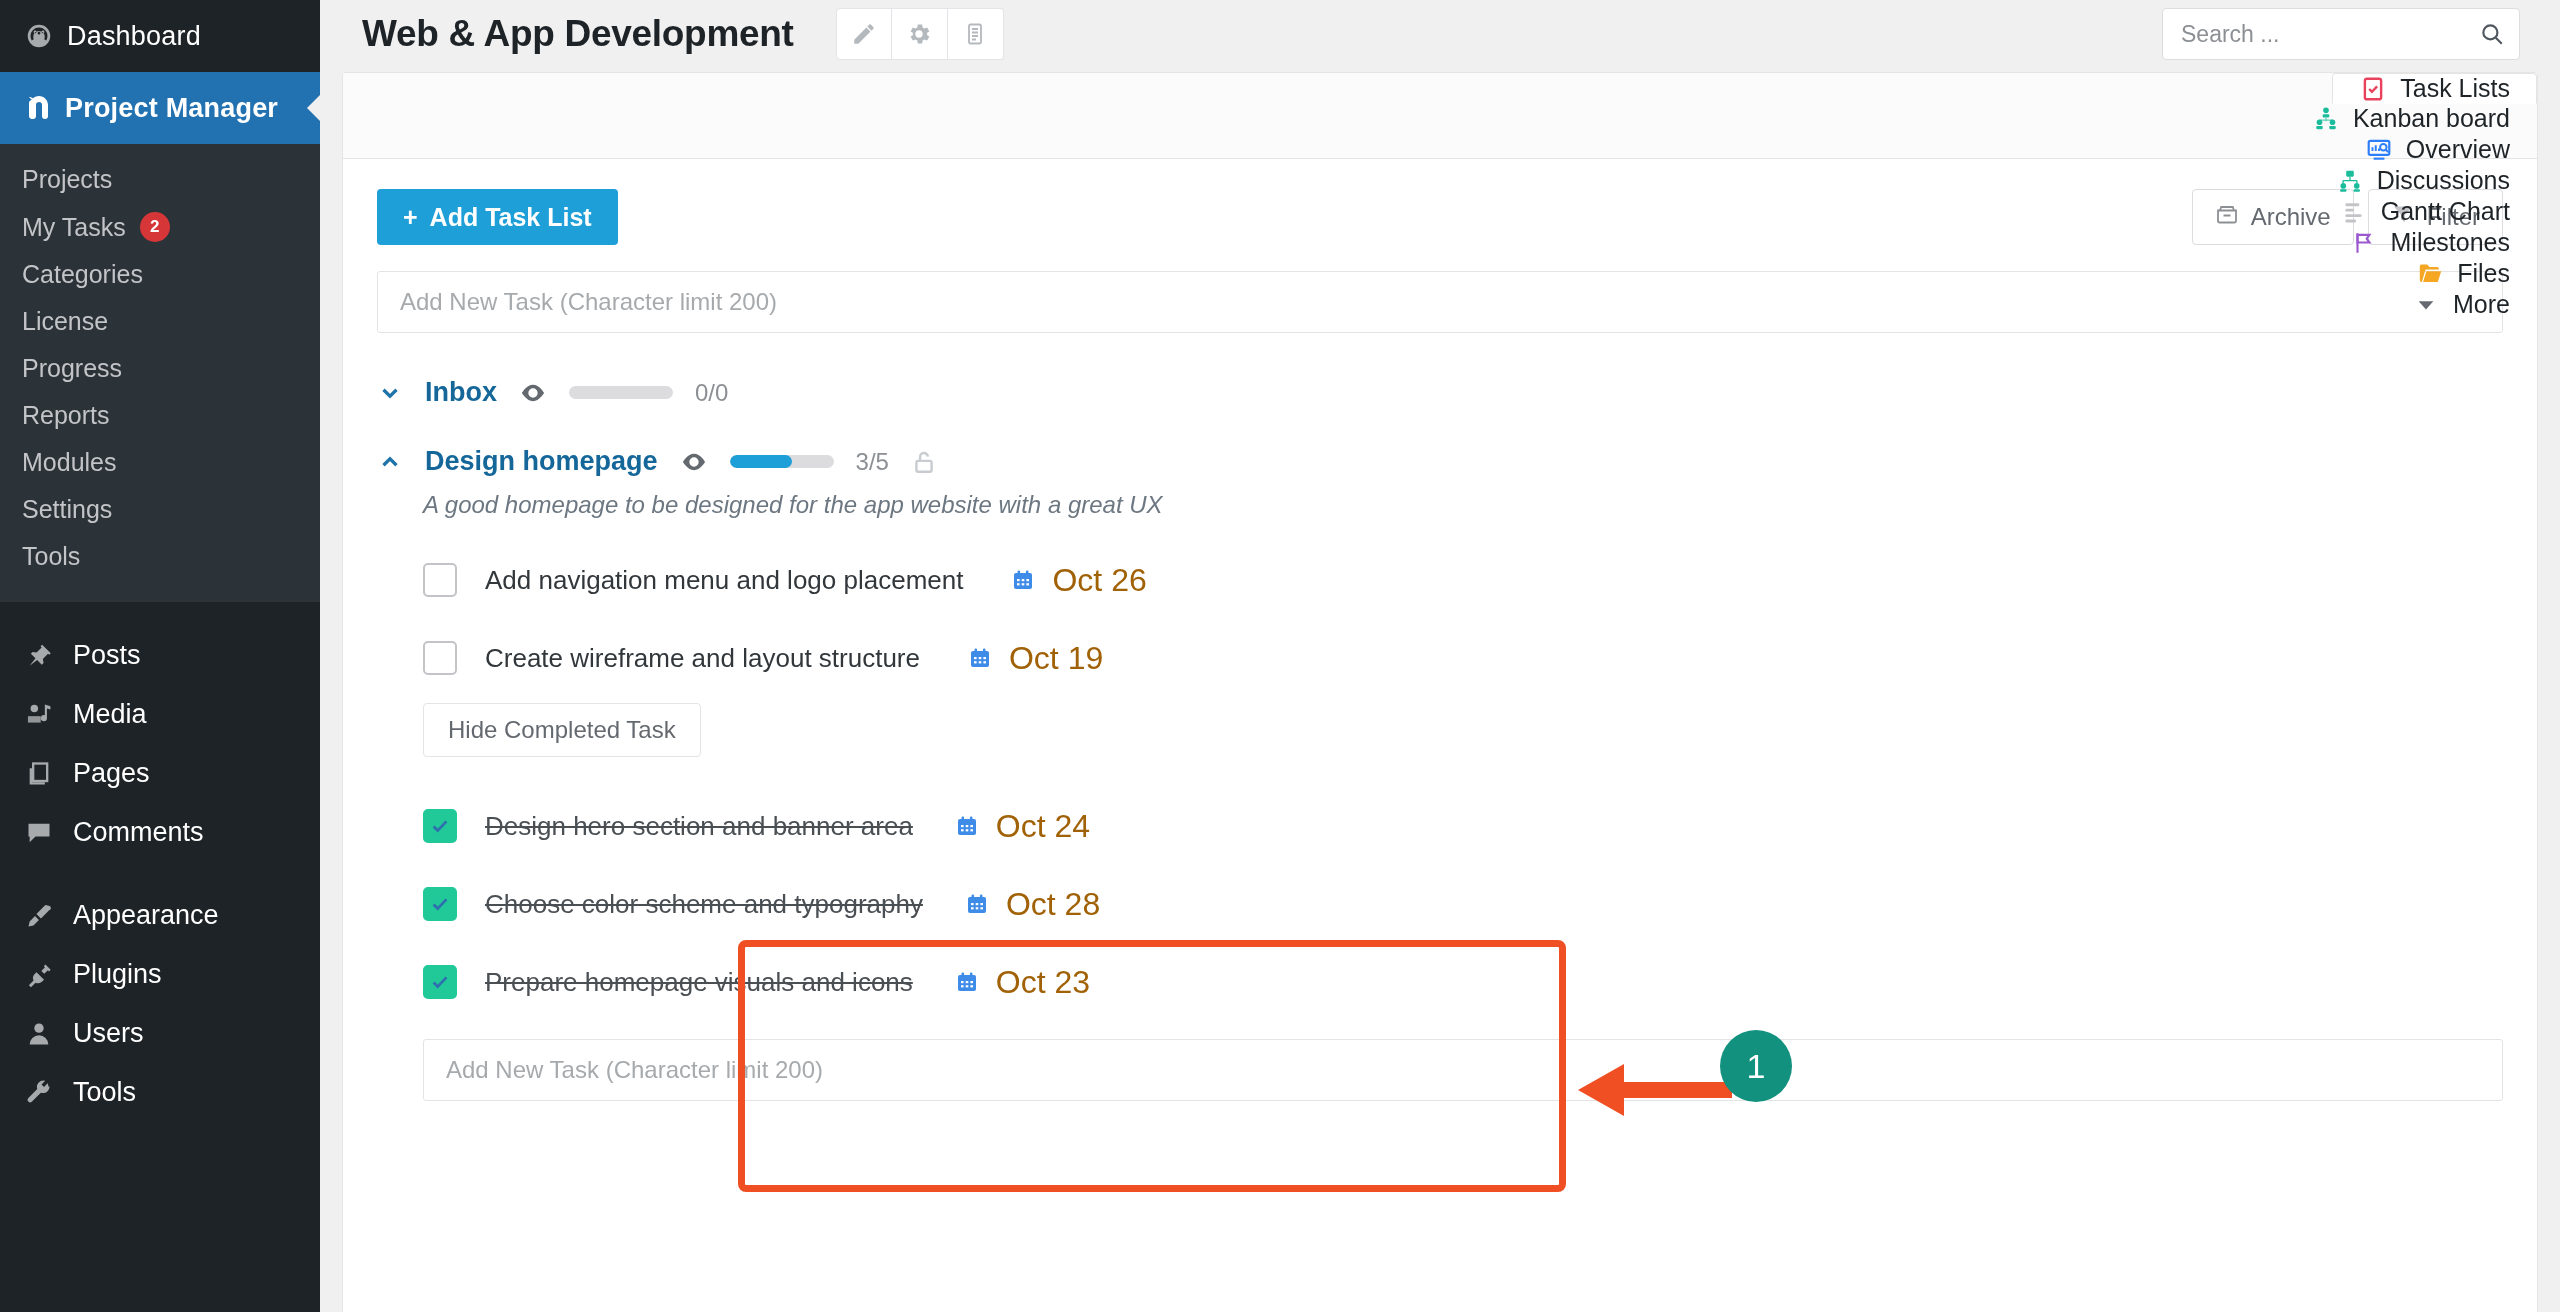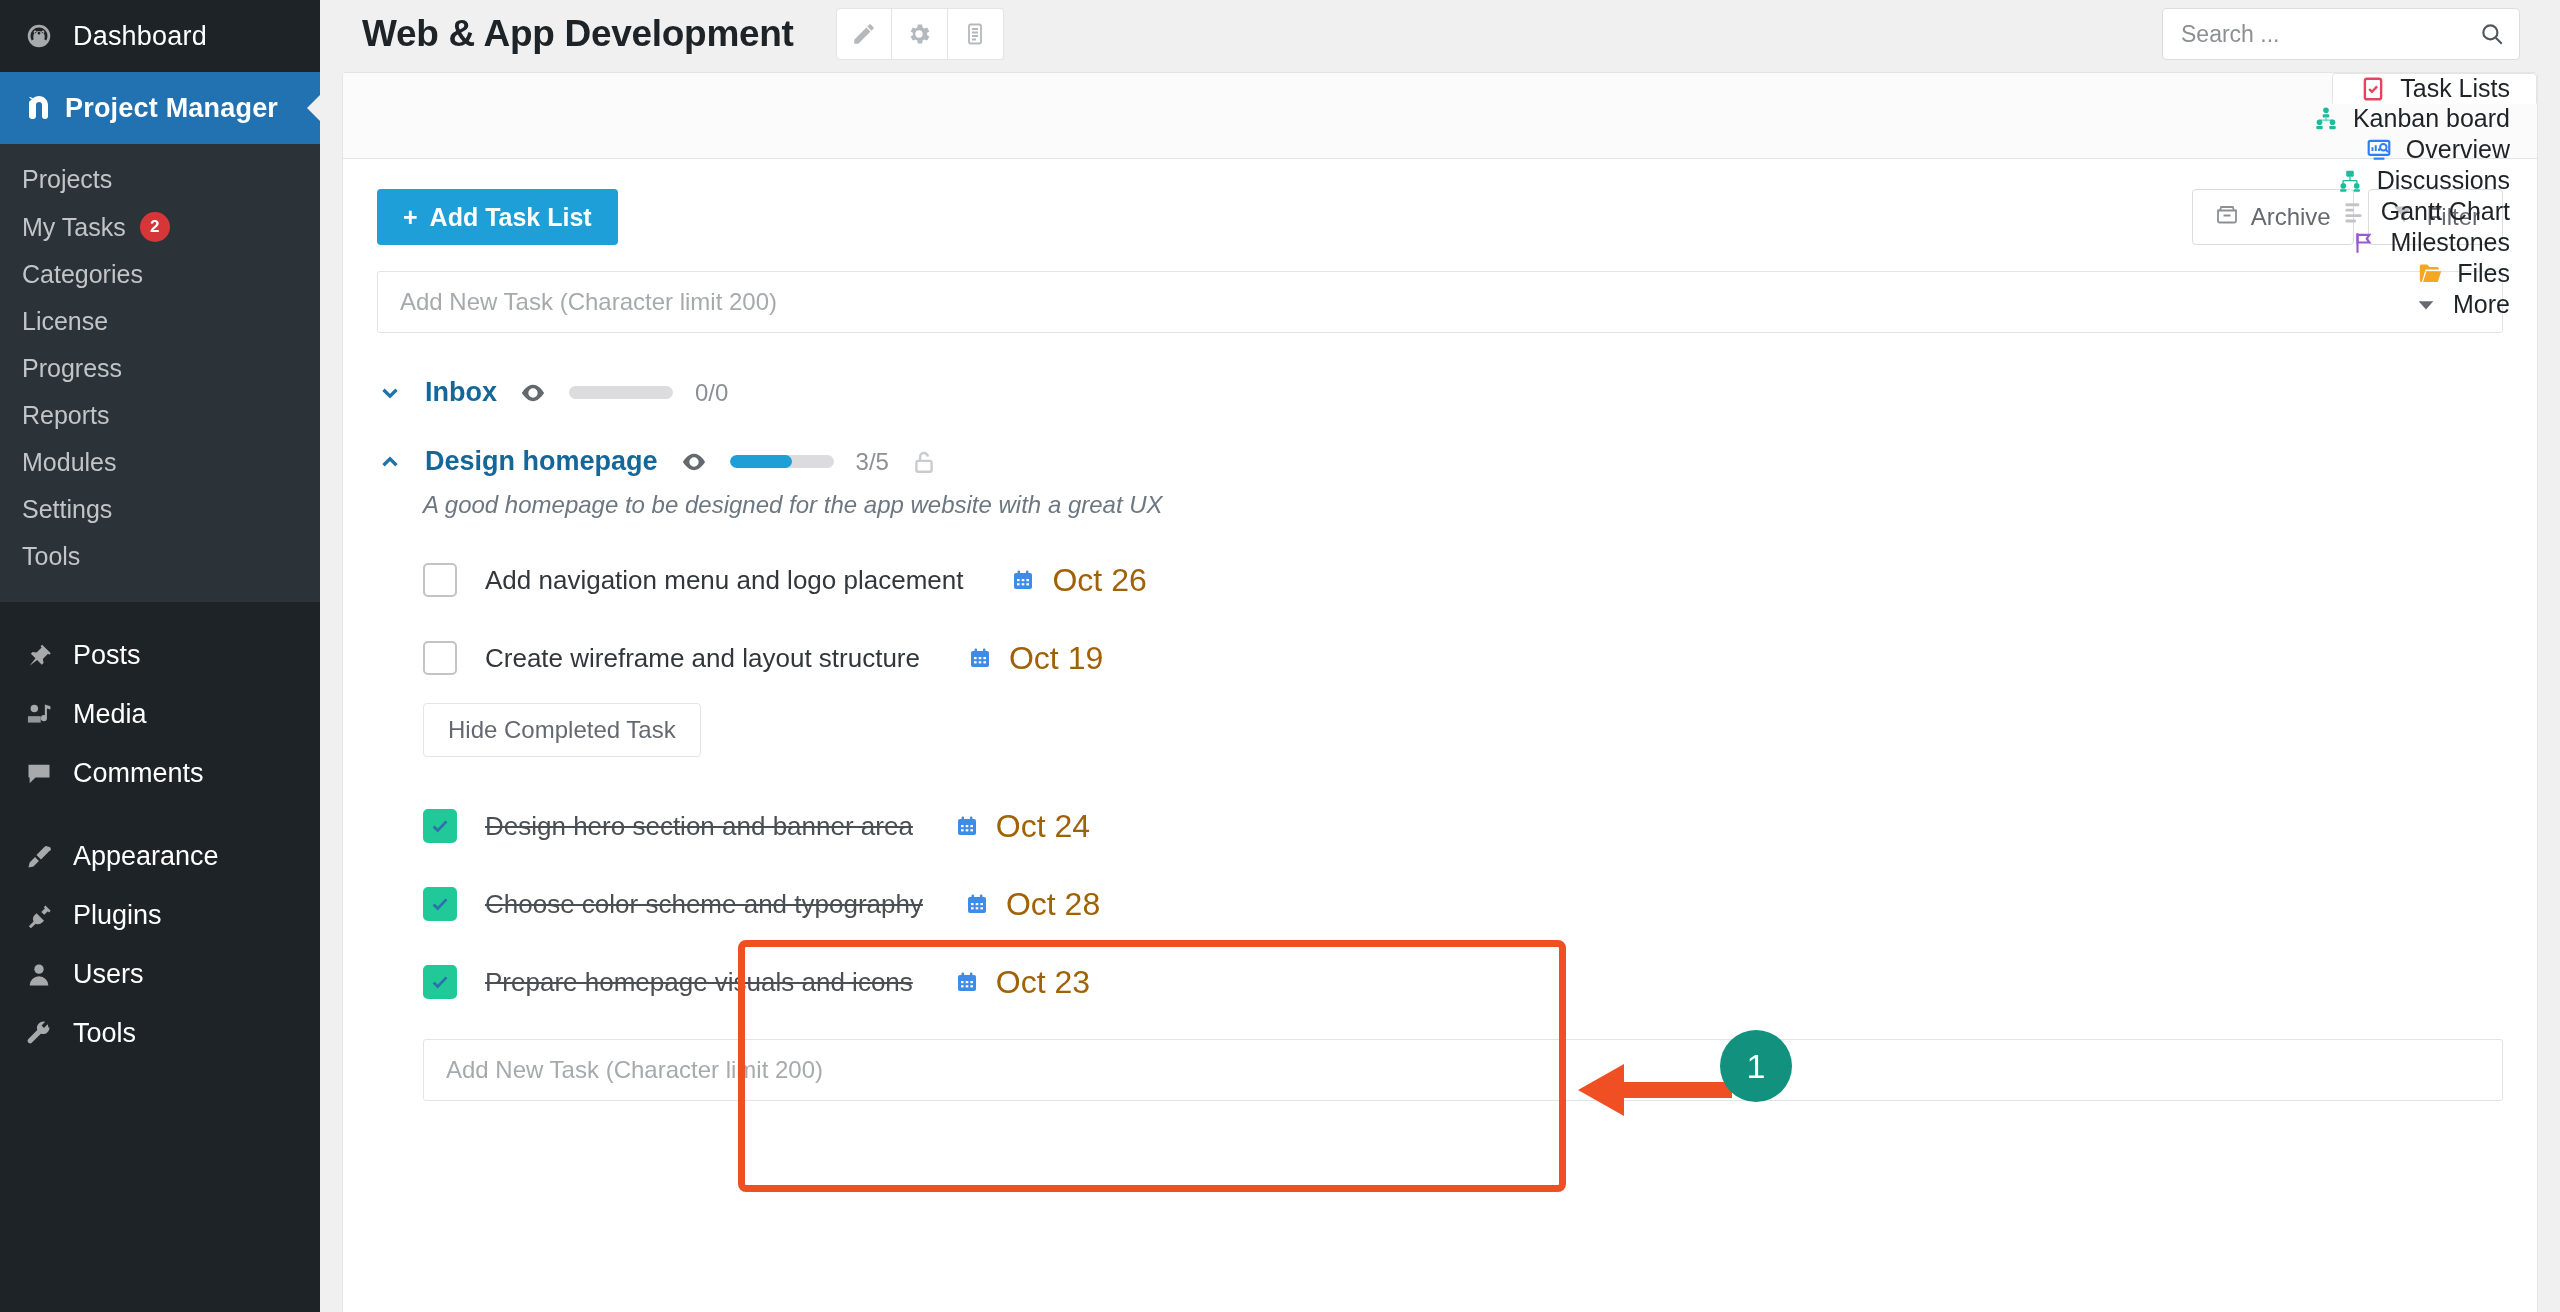--- a/index.html
+++ b/index.html
@@ -13,21 +13,21 @@
 
   
   .sidebar {
     width: 320px; flex: 0 0 320px;
     background: #1d2327;
     display: flex; flex-direction: column;
     position: relative;
   }
   .sb-top {
     height: 72px; display: flex; align-items: center;
-    padding-left: 22px; gap: 18px; background: #1d2327;
+    padding-left: 22px; gap: 12px; background: #1d2327;
   }
   .sb-top .label { color: #fff; font-size: 27px; font-weight: 400; letter-spacing:.2px;}
   .sb-icon { width: 33px; display:flex; align-items:center; justify-content:center; color:#a7aaad; }
   .sb-icon svg { display:block; }
 
   .sb-pm {
     height: 72px; display: flex; align-items: center;
     padding-left: 22px; gap: 10px;
     background: #2271b1; position: relative;
   }
@@ -263,20 +263,29 @@
       </div>
       <div class="sb-main-item">
         <span class="sb-icon">
           <svg width="28" height="28" viewBox="0 0 24 24" fill="#a7aaad">
               <circle cx="8" cy="6.5" r="3.2"></circle>
               <path d="M2.5 13h11v5.5h-11z" opacity=".85"></path>
               <path d="M17 3v9.2a2.6 2.6 0 101.8 2.5V6.4l3 .9V4.4L17 3z"></path>
             </svg>
         </span>
         <span class="label">Media</span>
+      </div>
+      <div class="sb-main-item">
+        <span class="sb-icon">
+          <svg width="28" height="28" viewBox="0 0 24 24" fill="none" stroke="#a7aaad" stroke-width="2">
+              <rect x="7" y="3" width="12" height="15"></rect>
+              <path d="M5 7v13h12"></path>
+            </svg>
+        </span>
+        <span class="label">Pages</span>
       </div>
       <div class="sb-main-item">
         <span class="sb-icon">
           <svg width="28" height="28" viewBox="0 0 24 24" fill="#a7aaad">
               <path d="M3 4h18v11H9l-5 5v-5H3z"></path>
             </svg>
         </span>
         <span class="label">Comments</span>
       </div>
     </div>

